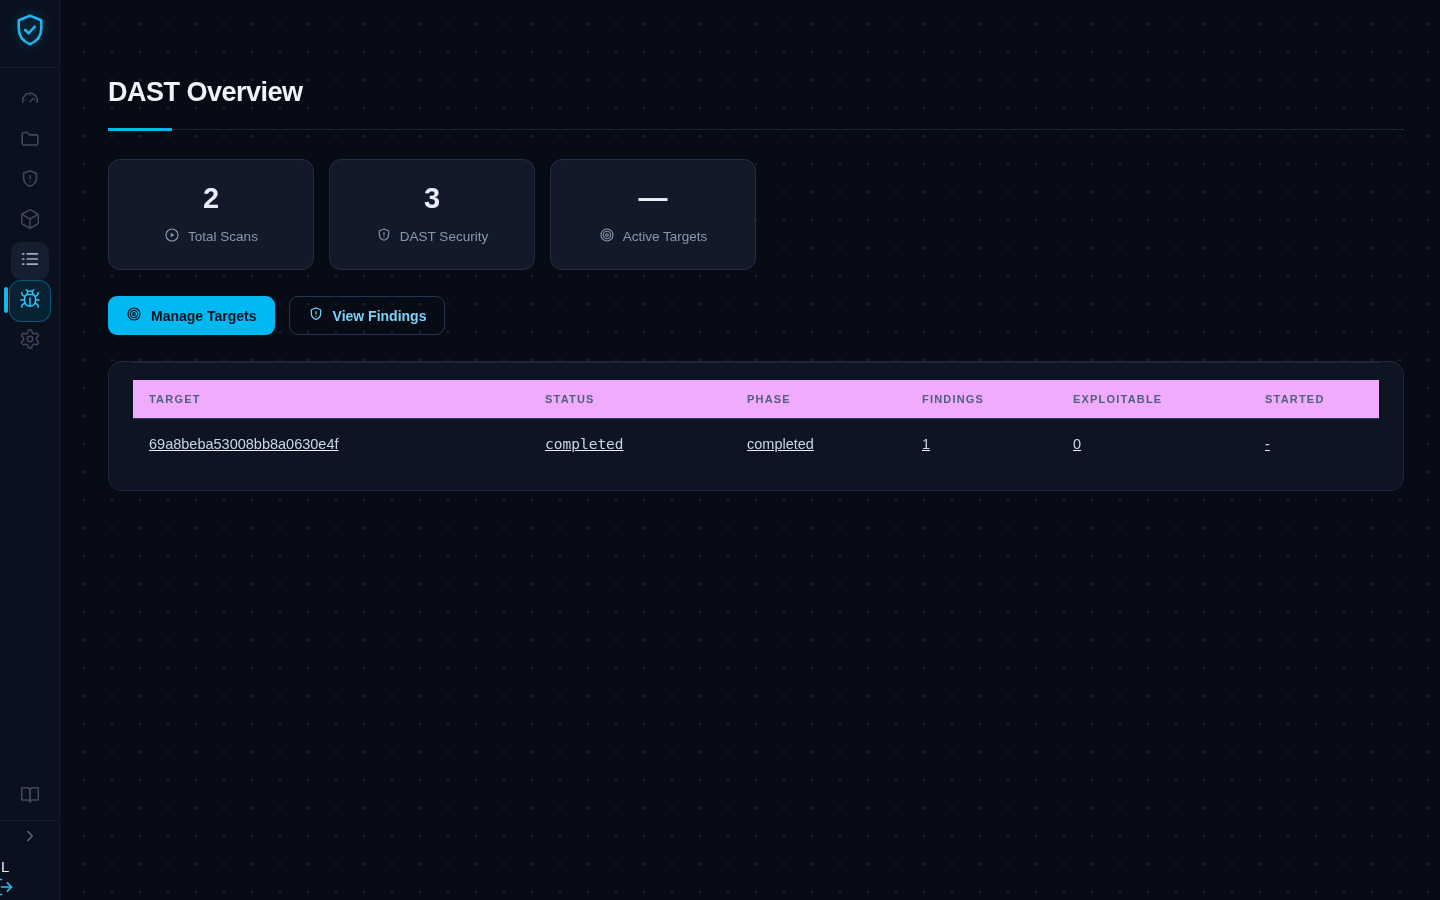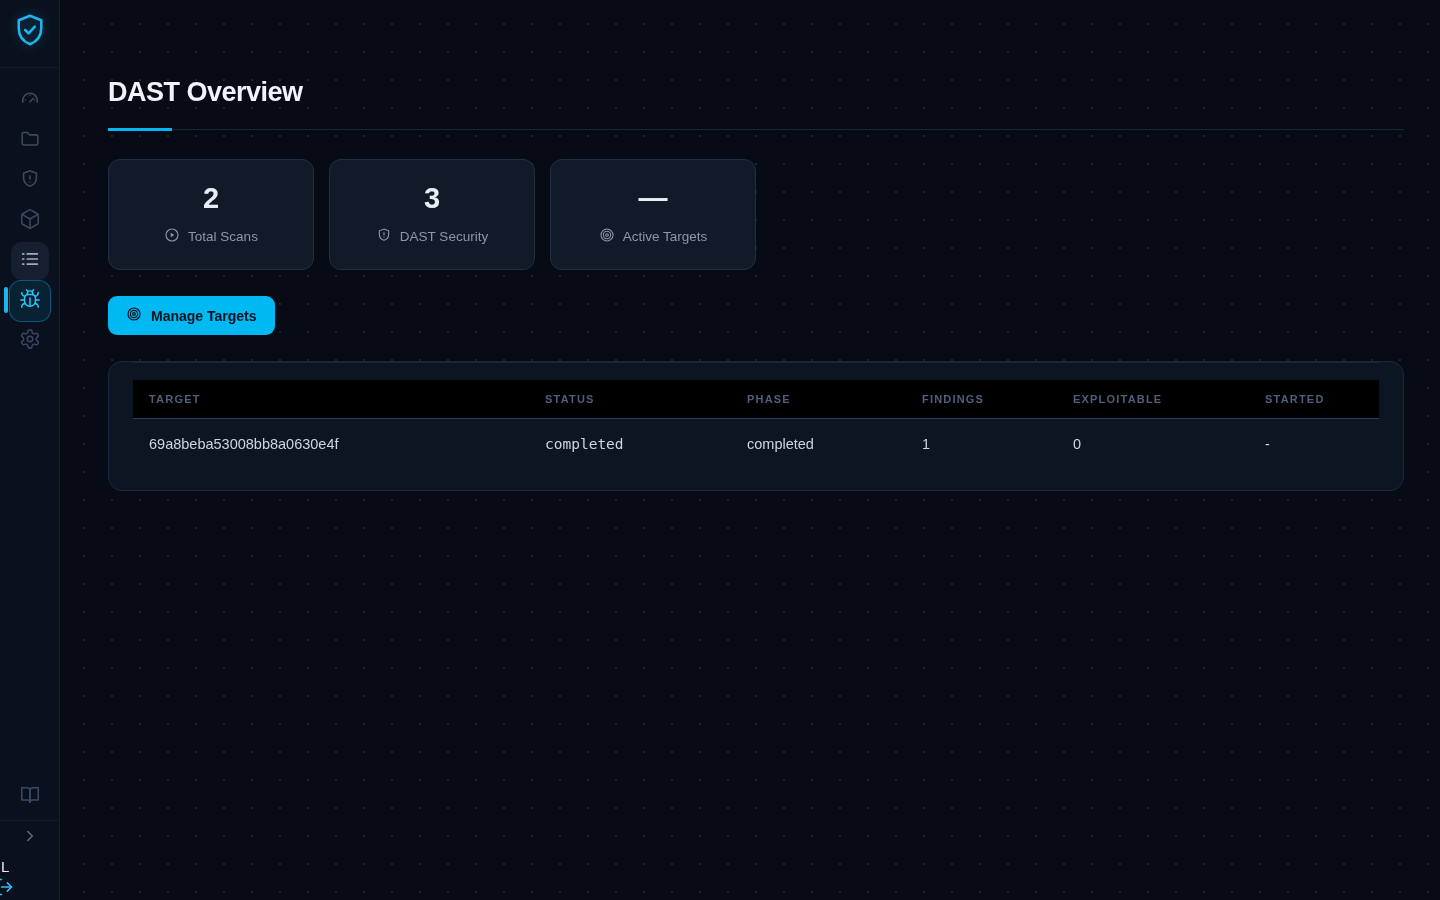--- a/index.html
+++ b/index.html
@@ -72,28 +72,28 @@
   .btn-secondary { background:transparent; color:#79d4f8; font-weight:600; border:1px solid #253450; }
 
   
   .panel { margin-top:26px; background:#0d1523; border:1px solid #1d2840; border-radius:14px; padding-bottom:20px; }
   .panel-header { padding:23px 24px 15px; }
   .panel-title { font-size:16px; font-weight:700; color:#e9eef6; }
   .panel-header-divider { margin:0 24px; border-top:1px solid #1a2438; }
   .scan-table { width:calc(100% - 48px); margin:17px 24px 0; border-collapse:collapse; table-layout:fixed; }
   .scan-table col.c1{width:396px} .scan-table col.c2{width:202px} .scan-table col.c3{width:175px}
   .scan-table col.c4{width:151px} .scan-table col.c5{width:192px}
-  .scan-table thead tr { background:#000000; height:38px; }
+  .scan-table thead tr { background:#f0abfc; height:38px; }
   .scan-table th {
     text-align:left; font-size:11px; font-weight:700; letter-spacing:1.2px; color:#4f5f7c;
     padding:0 0 0 16px; border-bottom:1px solid #2c3d58; text-transform:uppercase;
   }
   .scan-table td { height:52px; padding:0 0 0 16px; font-size:14.5px; color:#cbd5e3; border-bottom:1px solid #1a2438; }
   .scan-table tbody tr:last-child td { border-bottom:none; }
-  .scan-table tbody tr { cursor:pointer; }
+  .scan-table tbody tr { cursor:pointer;text-decoration:underline; }
   .mono { font-family:"DejaVu Sans Mono","Liberation Mono",monospace; font-size:12.5px; color:#c2cbdb; }
 </style>
 </head>
 <body>
 
 <nav class="sidebar">
   <div class="logo-wrap">
     <span>
       <svg viewBox="0 0 24 24" fill="none" stroke="currentColor" stroke-width="1.7" stroke-linecap="round" stroke-linejoin="round">
         <path d="M12 2.5l7.5 3v5.5c0 5-3.2 8.7-7.5 10.5C7.7 19.7 4.5 16 4.5 11V5.5z"></path>
@@ -269,20 +269,30 @@
     <div class="actions-row">
       <button class="btn btn-primary">
         <span>
           <svg viewBox="0 0 24 24" fill="none" stroke="currentColor" stroke-width="1.8">
             <circle cx="12" cy="12" r="9"></circle>
               <circle cx="12" cy="12" r="5.5"></circle>
               <circle cx="12" cy="12" r="2"></circle>
           </svg>
         </span>
         <span>Manage Targets</span>
+      </button>
+      <button class="btn btn-secondary">
+        <span>
+          <svg viewBox="0 0 24 24" fill="none" stroke="currentColor" stroke-width="1.8" stroke-linecap="round">
+            <path d="M12 3l7 2.7v5c0 4.5-2.9 7.8-7 9.3-4.1-1.5-7-4.8-7-9.3v-5z"></path>
+            <path d="M12 8.5v3.5"></path>
+              <path d="M12 15.2h.01"></path>
+          </svg>
+        </span>
+        <span>View Findings</span>
       </button>
     </div>
 
     <section class="panel">
       <div class="panel-header-divider"></div>
 
       <table class="scan-table">
         <colgroup>
             <col class="c1">
             <col class="c2">

